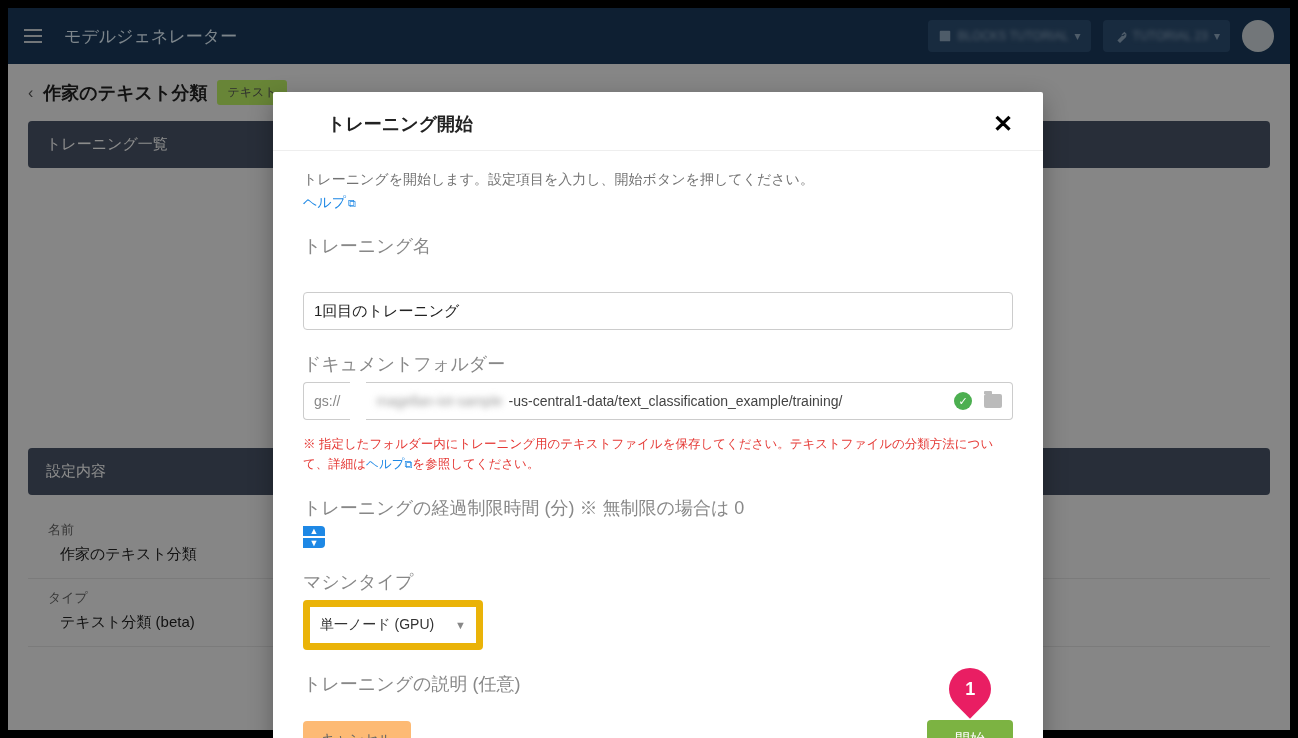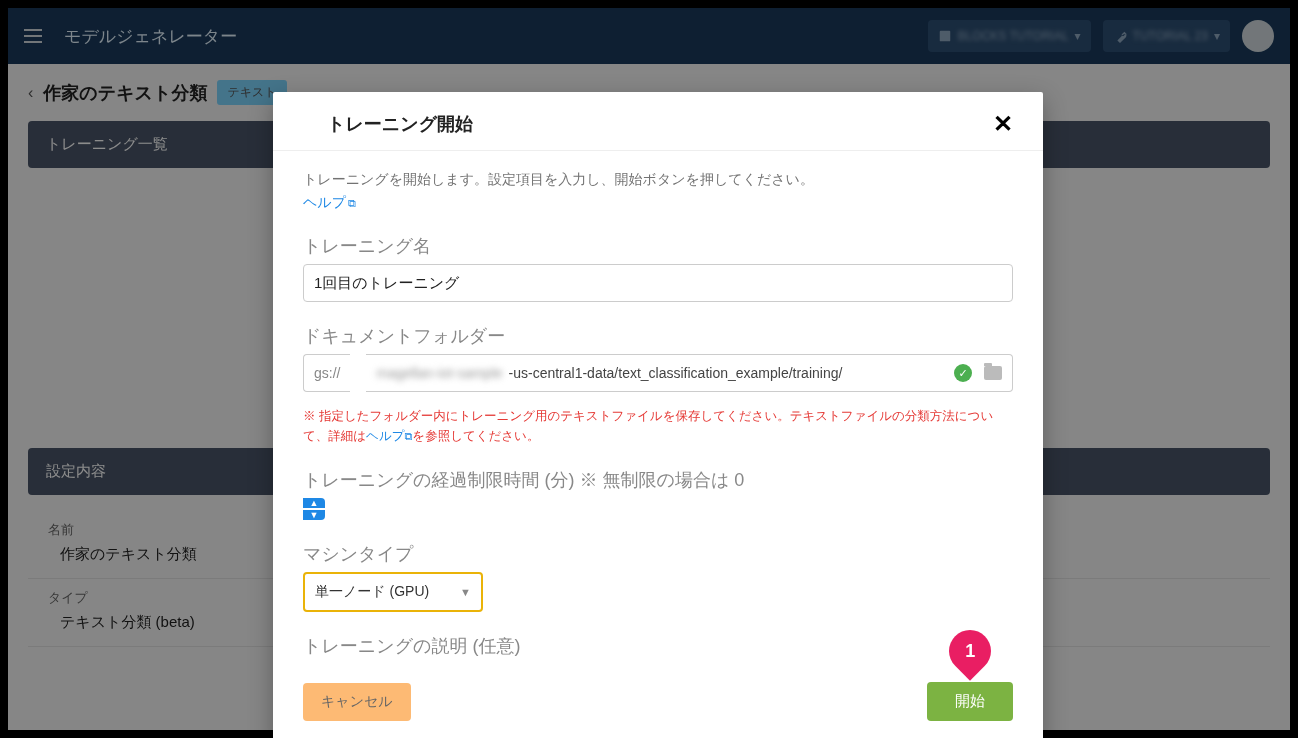--- a/index.html
+++ b/index.html
@@ -14,21 +14,21 @@
 .topbar-right { margin-left: auto; display: flex; align-items: center; gap: 12px; }
 .project-chip, .env-chip { background: #2d4f73; border-radius: 4px; height: 32px; display: flex; align-items: center; padding: 0 10px; color: #8fa8c0; font-size: 12px; gap: 6px; }
 .project-chip .icon, .env-chip .icon { width: 14px; height: 14px; }
 .avatar { width: 32px; height: 32px; border-radius: 50%; background: #cfd8dc; }
 
 
 .page { padding: 16px 20px; }
 .page-header { display: flex; align-items: center; gap: 10px; margin-bottom: 16px; }
 .back-chevron { color: #555; font-size: 16px; }
 .page-title { font-size: 18px; font-weight: 700; color: #222; }
-.tag-chip { background: #7dd3fc; border-radius: 3px; padding: 4px 10px; font-size: 12px; color: #555; }
+.tag-chip { background: #bef264; border-radius: 3px; padding: 4px 10px; font-size: 12px; color: #555; }
 
 .section-bar { background: #4a5568; color: #fff; padding: 14px 18px; border-radius: 4px; font-size: 15px; margin-bottom: 16px; }
 .section-bar2 { background: #4a5568; color: #fff; padding: 14px 18px; border-radius: 4px; font-size: 15px; margin-top: 280px; margin-bottom: 16px; }
 
 .settings-item { padding: 10px 20px 14px; border-bottom: 1px solid #e0e0e0; }
 .settings-label { font-size: 13px; color: #666; margin-bottom: 6px; }
 .settings-value { font-size: 15px; color: #222; padding-left: 12px; }
 
 
 .overlay { position: absolute; inset: 0; background: rgba(0,0,0,0.45); }
@@ -36,41 +36,41 @@
 
 .modal { position: absolute; top: 84px; left: 265px; width: 770px; background: #fff; border-radius: 2px; box-shadow: 0 8px 24px rgba(0,0,0,0.3); }
 .modal-header { display: flex; align-items: center; justify-content: space-between; padding: 20px 30px 14px; border-bottom: 1px solid #eee; }
 .modal-title { font-size: 18px; font-weight: 700; color: #222; margin-left: 24px; }
 .close-icon { font-size: 24px; cursor: pointer; line-height: 1; font-weight: 700; }
 .modal-body { padding: 20px 30px 26px; }
 .modal-desc { font-size: 14px; color: #737373; margin-bottom: 4px; }
 .help-link { color: #1e88e5; font-size: 14px; text-decoration: none; display: inline-flex; align-items: center; gap: 2px; }
 
 .form-label { font-size: 18px; color: #888; margin-top: 22px; margin-bottom: 6px; }
-.text-input { width: 100%; height: 38px; border: 1px solid #ccc; border-radius: 4px; padding: 0 10px; font-size: 15px; color: #222; }
+.text-input { width: 100%; height: 38px; border: 1px solid #ccc; border-radius: 4px; padding: 0 10px; font-size: 15px; color: #222; margin-top: 28px; }
 
 .folder-row { display: flex; align-items: center; gap: 16px; }
 .gs-prefix { border: 1px solid #ccc; border-right: none; border-radius: 4px 0 0 4px; height: 38px; display: flex; align-items: center; padding: 0 10px; color: #888; font-size: 14px; background: #fff; }
 .folder-input { flex: 1; height: 38px; border: 1px solid #ccc; border-left: none; border-radius: 0 4px 4px 0; padding: 0 10px; font-size: 14px; color: #444; display: flex; align-items: center; gap: 6px; }
 .folder-blurred { filter: blur(3px); color: #999; }
 .check-icon { width: 18px; height: 18px; border-radius: 50%; background: #4caf50; display: inline-flex; align-items: center; justify-content: center; color: #fff; font-size: 11px; margin-left: auto; flex-shrink: 0; }
 .folder-icon { width: 18px; height: 14px; background: #bbb; border-radius: 2px; margin-left: 6px; flex-shrink: 0; position: relative; }
 .folder-icon::before { content: ""; position: absolute; top: -3px; left: 0; width: 8px; height: 3px; background: #bbb; border-radius: 1px 1px 0 0; }
 
 .warning-text { font-size: 12.5px; color: #e53935; margin-top: 14px; line-height: 1.6; }
 .warning-text a { color: #1e88e5; text-decoration: none; }
 
 .time-row { display: flex; align-items: stretch; gap: 0; }
 .time-input { width: 174px; height: 40px; border: 1px solid #ccc; border-radius: 4px 0 0 4px; text-align: right; padding: 0 10px; font-size: 15px; border-right: none; }
 .spinner { display: flex; flex-direction: column; width: 22px; }
 .spinner-btn { flex: 1; background: #1e88e5; color: #fff; border: none; font-size: 9px; display: flex; align-items: center; justify-content: center; cursor: pointer; }
 .spinner-btn:first-child { border-radius: 0 4px 0 0; margin-bottom: 2px; }
 .spinner-btn:last-child { border-radius: 0 0 4px 0; }
 
-.select-box { width: 180px; height: 40px; border: 2px solid #eab308; border-radius: 4px; display: flex; align-items: center; padding: 0 10px; font-size: 14px; color: #333; justify-content: space-between; cursor: pointer; background: #fff; }
+.select-box { width: 180px; height: 50px; border: 7px solid #eab308; border-radius: 4px; display: flex; align-items: center; padding: 0 10px; font-size: 14px; color: #333; justify-content: space-between; cursor: pointer; background: #fff; }
 .select-caret { color: #888; font-size: 11px; }
 
 .modal-footer { display: flex; align-items: center; justify-content: space-between; margin-top: 24px; }
 .cancel-btn { background: #fdba74; color: #666; border: none; padding: 10px 18px; border-radius: 4px; font-size: 14px; cursor: pointer; }
 .start-btn { background: #7cb342; color: #fff; border: none; padding: 10px 28px; border-radius: 4px; font-size: 15px; cursor: pointer; position: relative; }
 
 .callout-pin { position: absolute; width: 42px; height: 42px; background: #e91e63; border-radius: 50% 50% 50% 0; transform: rotate(-45deg); top: -52px; left: 50%; margin-left: -21px; display: flex; align-items: center; justify-content: center; }
 .callout-pin span { transform: rotate(45deg); color: #fff; font-weight: 700; font-size: 18px; }
 
 .ext-icon { font-size: 11px; }

